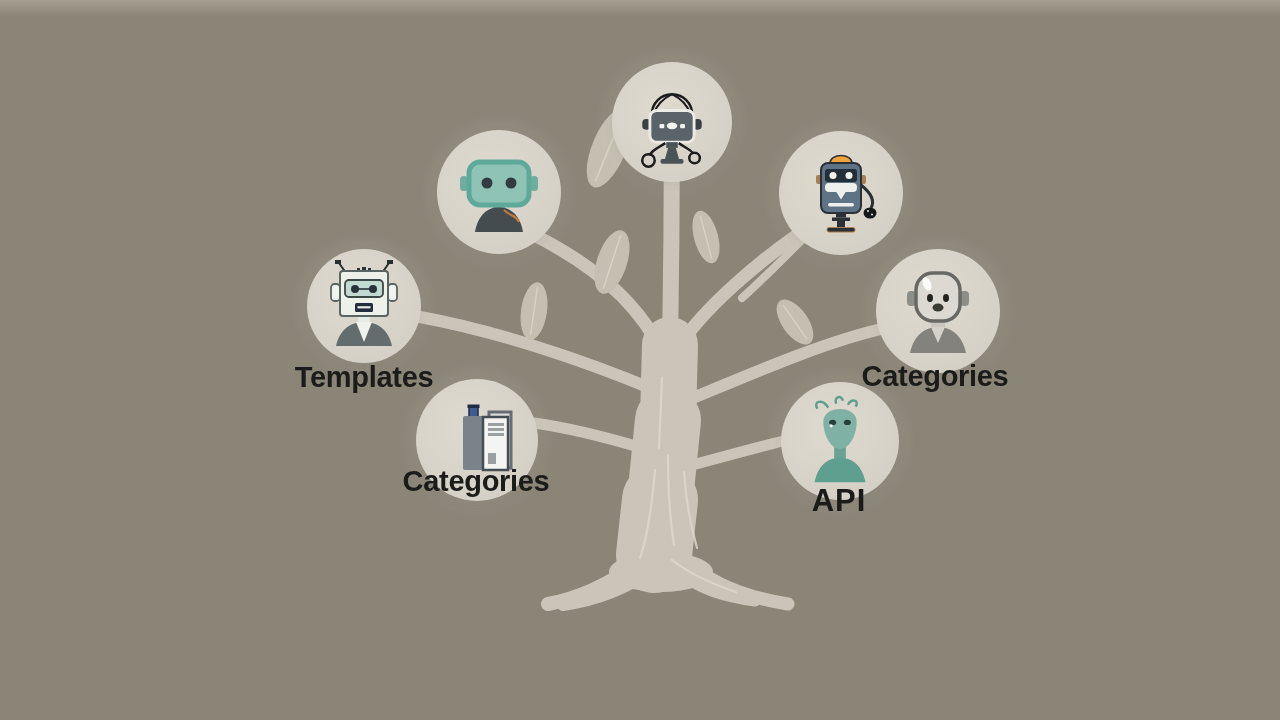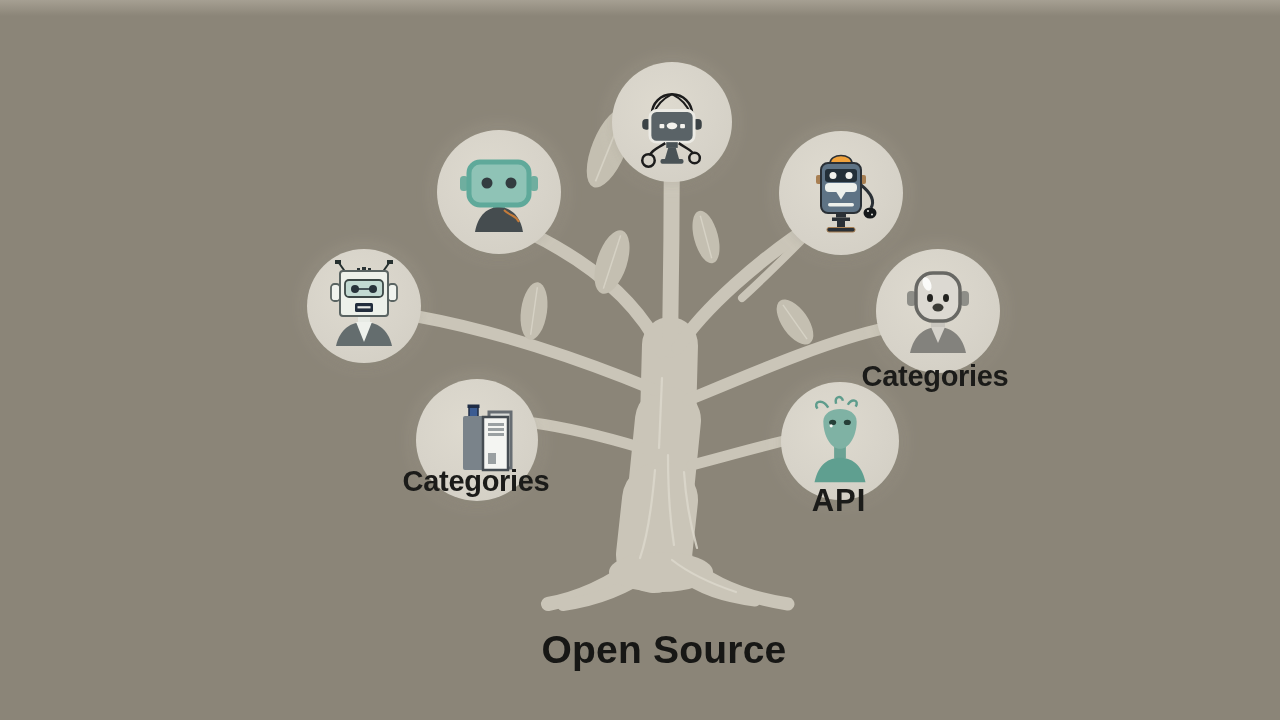--- a/index.html
+++ b/index.html
@@ -223,19 +223,19 @@
       <path d="M 58,13 C 62,6 70,8 66,15" stroke="#5e9c8c" stroke-width="2.5" fill="none"></path>
       <rect x="44" y="52" width="12" height="16" fill="#6ba294"></rect>
       <path d="M 24,92 C 28,73 39,67 50,67 C 61,67 72,73 76,92 Z" fill="#5f9f90"></path>
       <path d="M 33,30 C 33,13 67,13 67,30 C 67,45 59,58 50,58 C 41,58 33,45 33,30 Z" fill="#7fb2a4"></path>
       <ellipse cx="42.5" cy="31" rx="3.6" ry="2.6" fill="#263f38"></ellipse>
       <ellipse cx="57.5" cy="31" rx="3.6" ry="2.6" fill="#263f38"></ellipse>
       <circle cx="41" cy="34.5" r="1.6" fill="#f5f6f3"></circle>
     </svg>
   </div>
 
+  <div class="label" style="left:364px;top:361px;">Templates</div>
   <div class="label" style="left:476px;top:465px;">Categories</div>
   <div class="label" style="left:935px;top:360px;">Categories</div>
   <div class="label api" style="left:839px;top:462px;margin-top:21px;">API</div>
 
-  <div class="title">Open Source</div>
 
 </div>
 
 </body></html>

